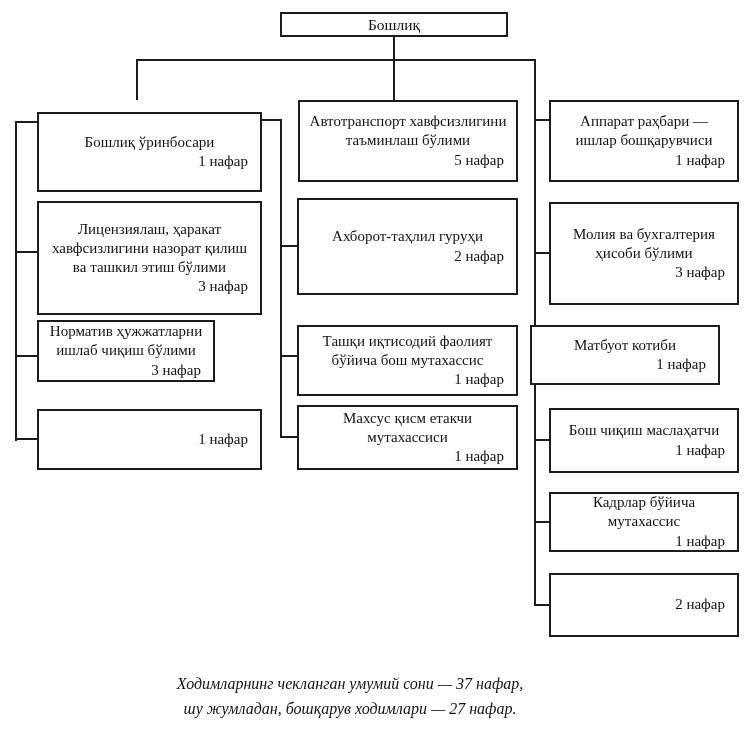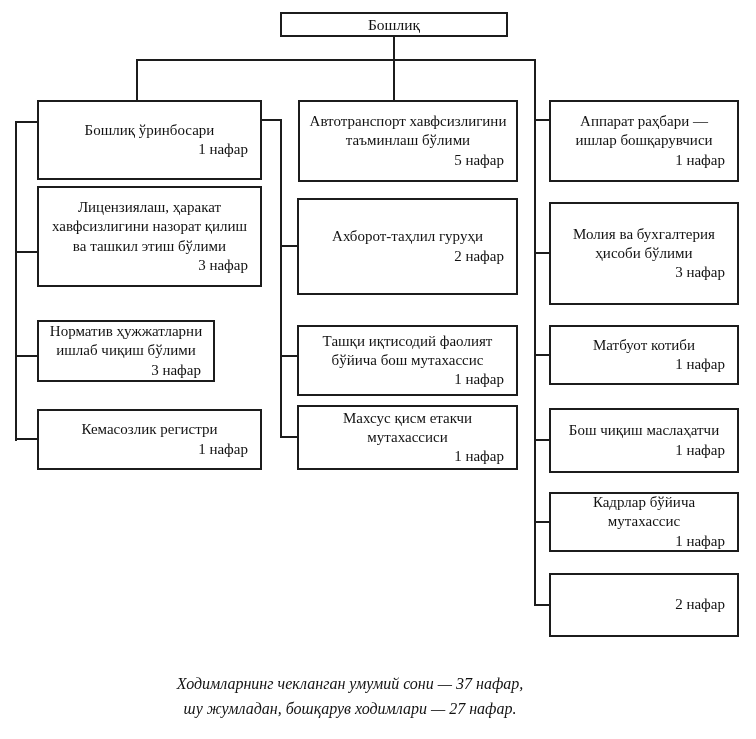--- a/index.html
+++ b/index.html
@@ -89,34 +89,33 @@
   <div class="line" style="left:280px;top:355px;width:17px;height:2px"></div>
   <div class="line" style="left:280px;top:436px;width:17px;height:2px"></div>
 
   <div class="line" style="left:534px;top:119px;width:15px;height:2px"></div>
   <div class="line" style="left:534px;top:252px;width:15px;height:2px"></div>
   <div class="line" style="left:534px;top:354px;width:15px;height:2px"></div>
   <div class="line" style="left:534px;top:439px;width:15px;height:2px"></div>
   <div class="line" style="left:534px;top:521px;width:15px;height:2px"></div>
   <div class="line" style="left:534px;top:604px;width:15px;height:2px"></div>
 
-  <div class="box" style="left:37px;top:100px;width:225px;height:80px">
+  <div class="box" style="left:37px;top:112px;width:225px;height:80px">
     <div class="box-title">Бошлиқ ўринбосари</div>
     <div class="box-count">1 нафар</div>
   </div>
-  <div class="box" style="left:37px;top:186px;width:225px;height:101px">
+  <div class="box" style="left:37px;top:201px;width:225px;height:114px">
     <div class="box-title">Лицензиялаш, ҳаракат хавфсизлигини назорат қилиш ва ташкил этиш бўлими</div>
     <div class="box-count">3 нафар</div>
   </div>
   <div class="box" style="left:37px;top:320px;width:178px;height:62px">
     <div class="box-title">Норматив ҳужжатларни ишлаб чиқиш бўлими</div>
     <div class="box-count">3 нафар</div>
   </div>
   <div class="box" style="left:37px;top:409px;width:225px;height:61px">
-    <div class="box-title">Кемасозлик регистри</div>
     <div class="box-count">1 нафар</div>
   </div>
 
   <div class="box" style="left:298px;top:100px;width:220px;height:82px">
     <div class="box-title">Автотранспорт хавфсизлигини таъминлаш бўлими</div>
     <div class="box-count">5 нафар</div>
   </div>
   <div class="box" style="left:297px;top:198px;width:221px;height:97px">
     <div class="box-title">Ахборот-таҳлил гуруҳи</div>
     <div class="box-count">2 нафар</div>
@@ -131,21 +130,21 @@
   </div>
 
   <div class="box" style="left:549px;top:100px;width:190px;height:82px">
     <div class="box-title">Аппарат раҳбари — ишлар бошқарувчиси</div>
     <div class="box-count">1 нафар</div>
   </div>
   <div class="box" style="left:549px;top:202px;width:190px;height:103px">
     <div class="box-title">Молия ва бухгалтерия ҳисоби бўлими</div>
     <div class="box-count">3 нафар</div>
   </div>
-  <div class="box" style="left:549px;top:325px;width:190px;height:60px">
+  <div class="box" style="left:530px;top:325px;width:190px;height:60px">
     <div class="box-title">Матбуот котиби</div>
     <div class="box-count">1 нафар</div>
   </div>
   <div class="box" style="left:549px;top:408px;width:190px;height:65px">
     <div class="box-title">Бош чиқиш маслаҳатчи</div>
     <div class="box-count">1 нафар</div>
   </div>
   <div class="box" style="left:549px;top:492px;width:190px;height:60px">
     <div class="box-title">Кадрлар бўйича мутахассис</div>
     <div class="box-count">1 нафар</div>

